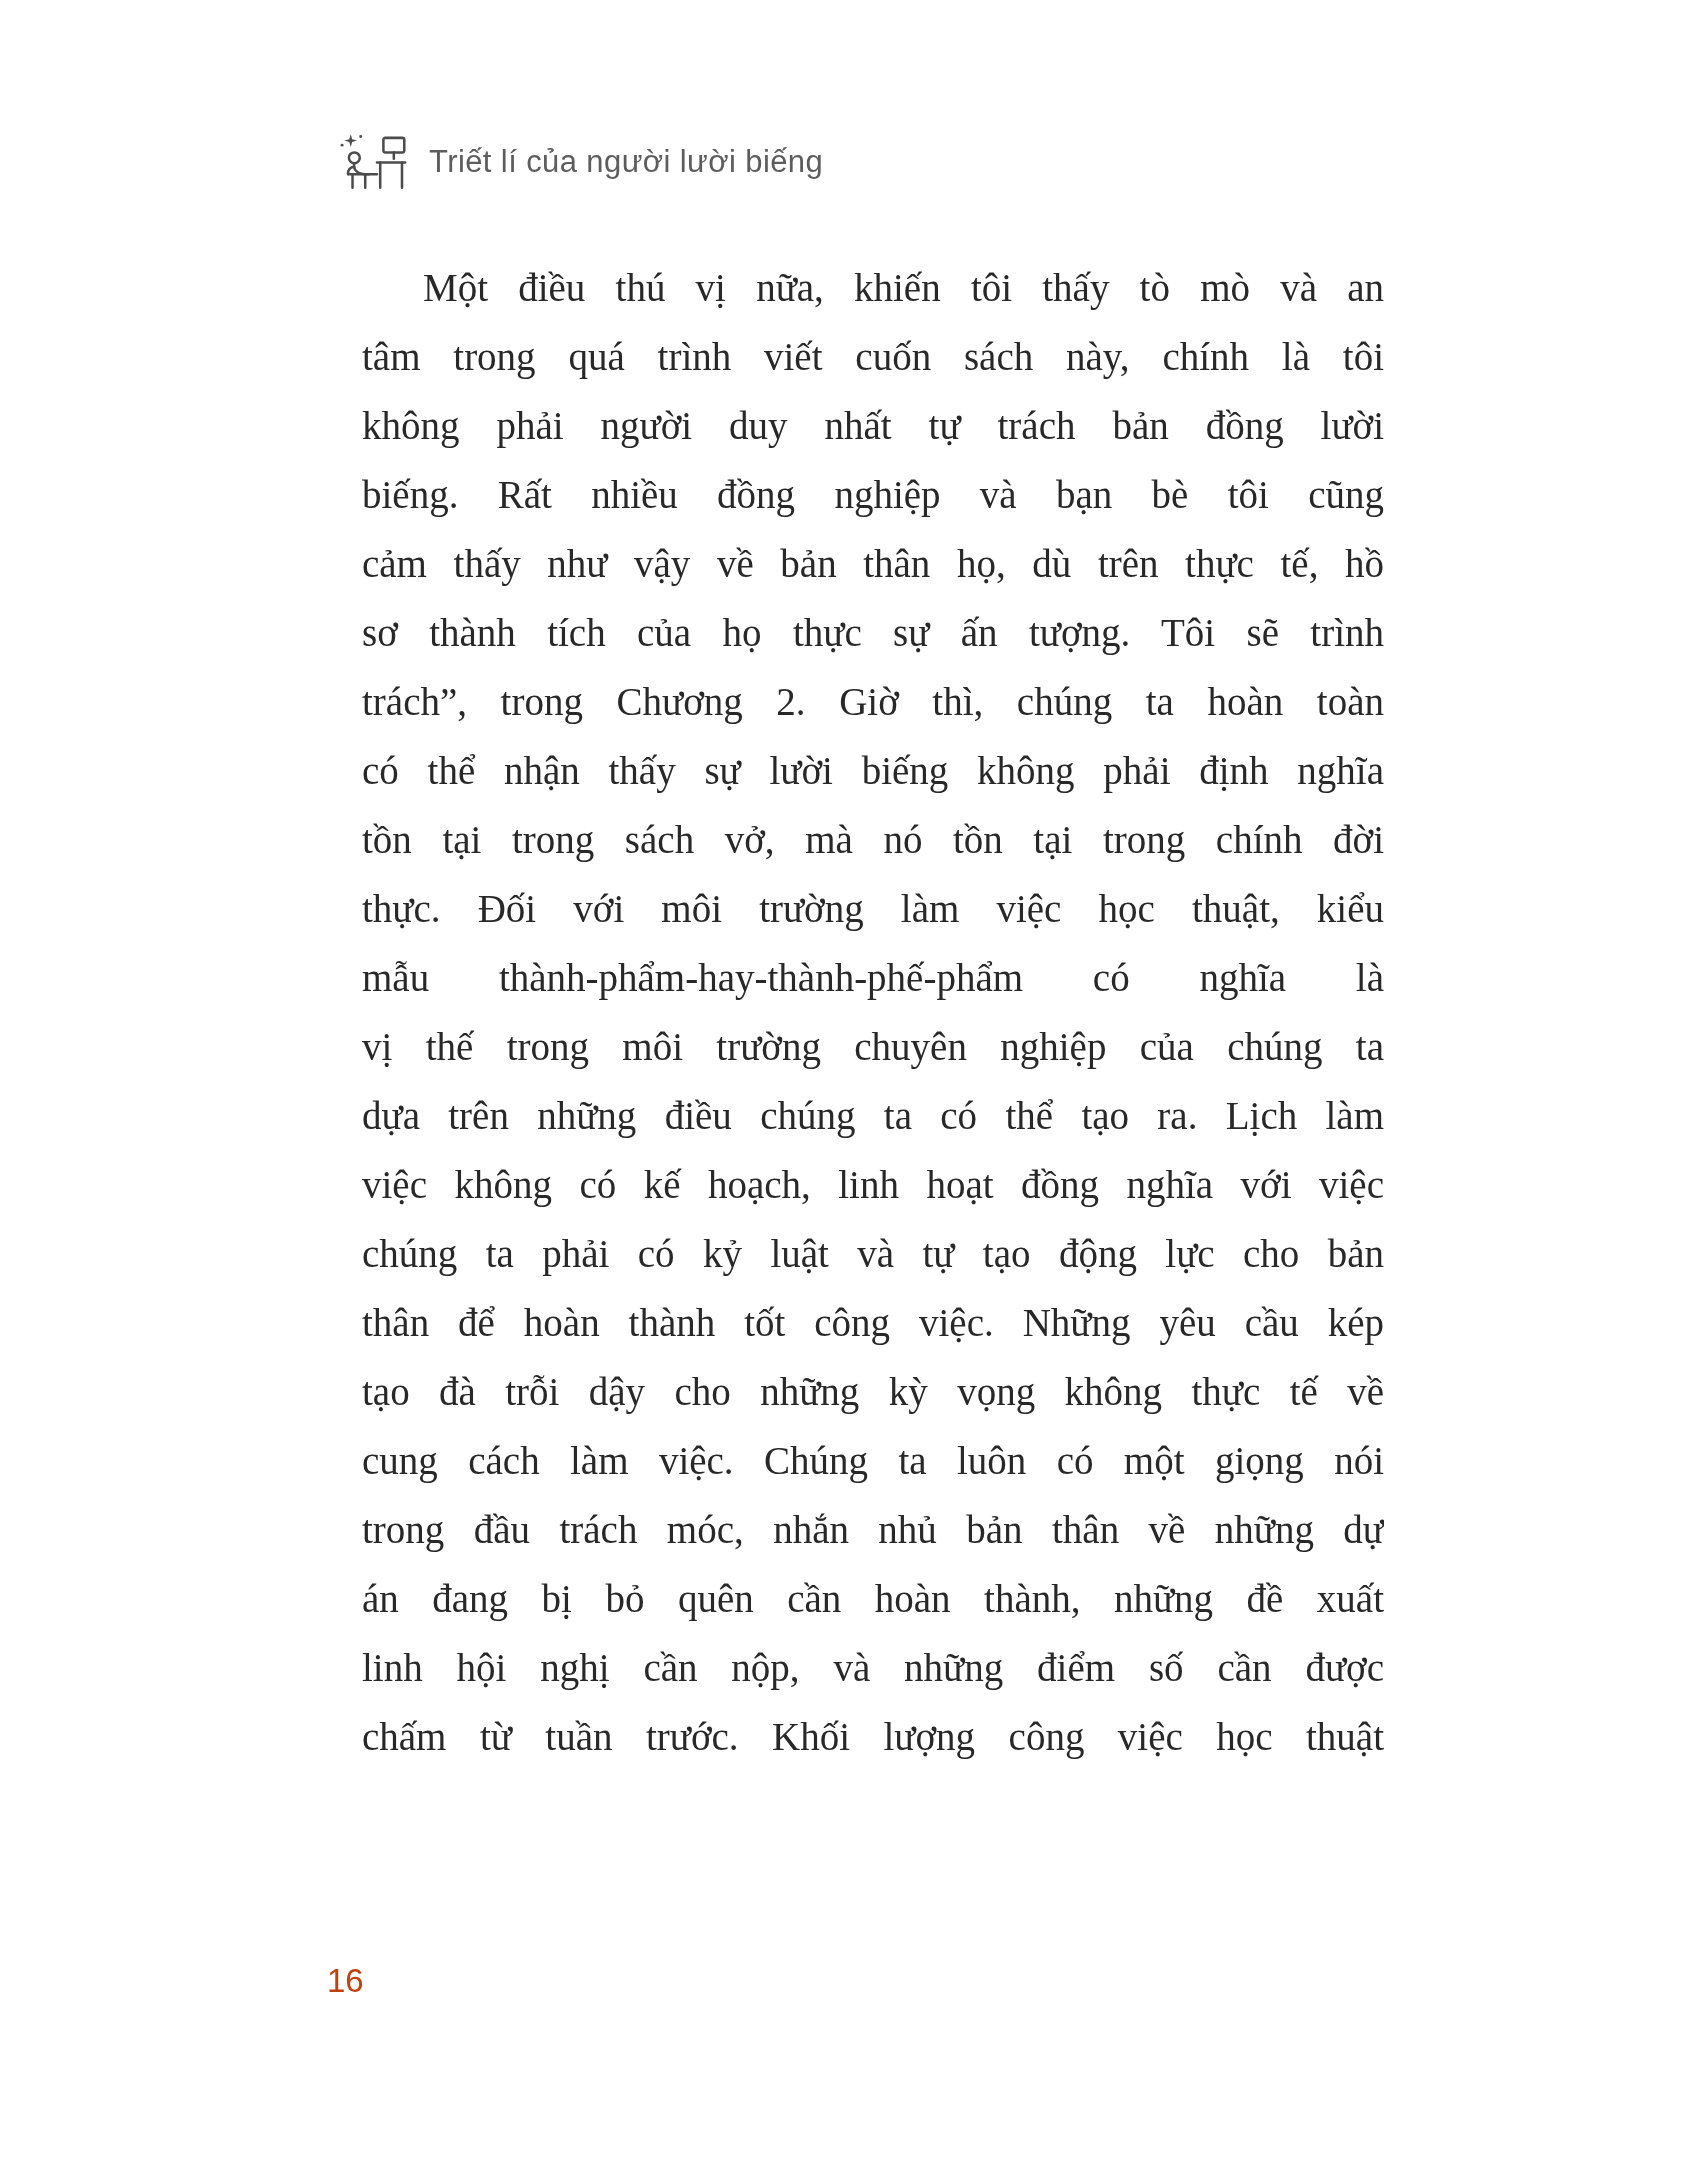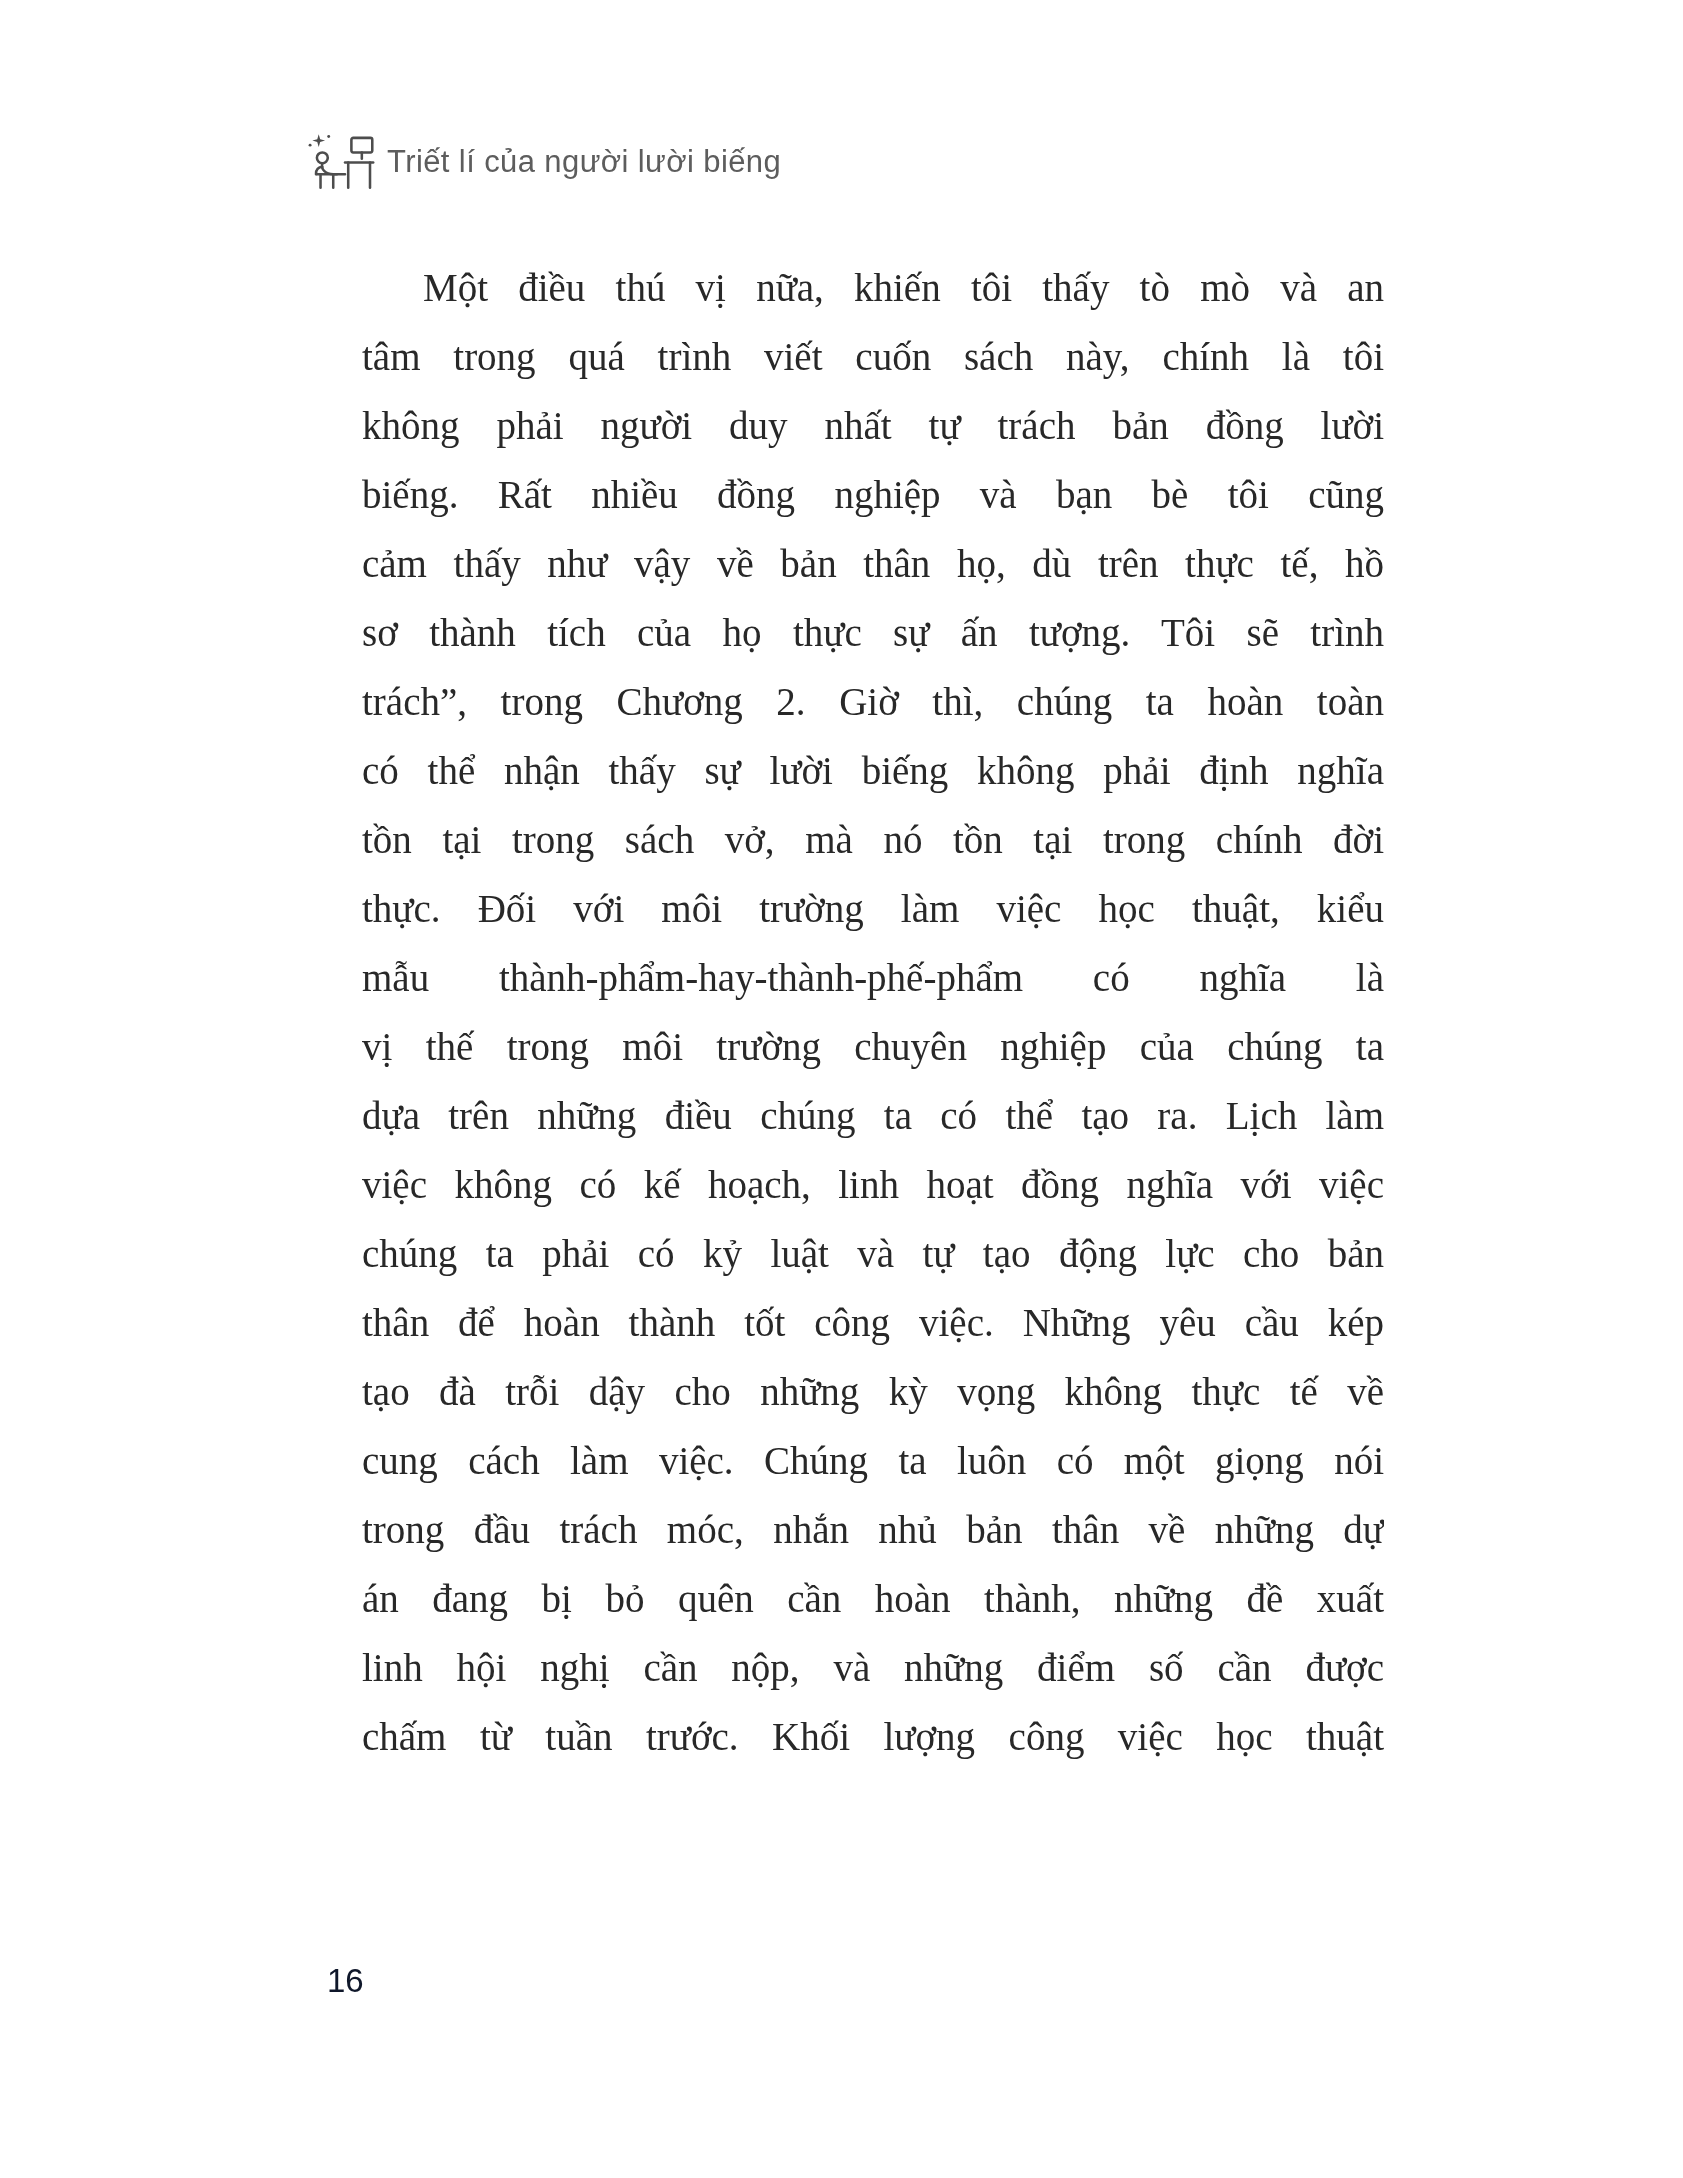--- a/index.html
+++ b/index.html
@@ -7,25 +7,25 @@
   body {
     background: #ffffff;
     font-family: "Liberation Serif", "DejaVu Serif", serif;
     position: relative;
     overflow: hidden;
   }
   .page { position: absolute; inset: 0; background: #ffffff; }
 
   .page-header {
     position: absolute;
-    left: 306px;
+    left: 338px;
     top: 131px;
     display: flex;
     align-items: center;
-    gap: 12px;
+    gap: 22px;
   }
   .header-icon { width: 69px; height: 61px; }
   .header-icon svg { width: 100%; height: 100%; display: block; }
   .running-title {
     font-family: "Liberation Sans", "DejaVu Sans", sans-serif;
     font-size: 31px;
     font-weight: 400;
     color: #5d5d5d;
     letter-spacing: 0.4px;
   }
@@ -48,21 +48,21 @@
     overflow: hidden;
   }
   .line.first-line { padding-left: 61px; }
 
   .page-number {
     position: absolute;
     left: 327px;
     top: 1962px;
     font-family: "Liberation Sans", "DejaVu Sans", sans-serif;
     font-size: 33px;
-    color: #0f172a;
+    color: #c2410c;
   }
 </style>
 </head>
 <body>
 
 <div class="page">
 
   <div class="page-header">
     <span class="header-icon">
       <svg viewBox="0 0 76 66" fill="none" stroke="#4d4d4d" stroke-width="2.8" stroke-linecap="round" stroke-linejoin="round" aria-hidden="true">

